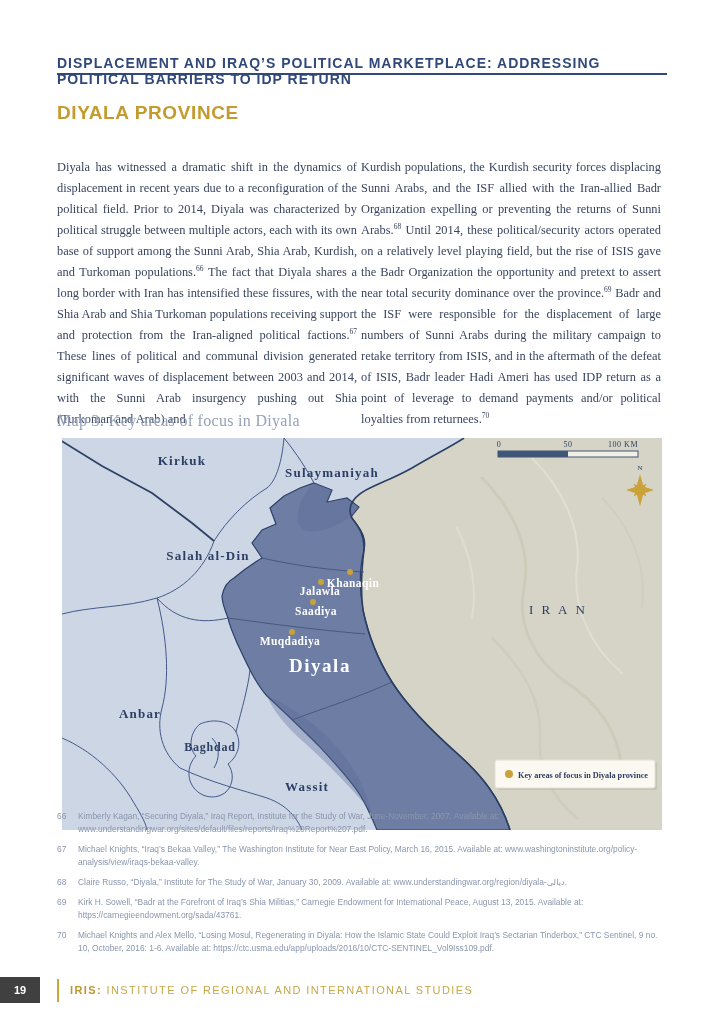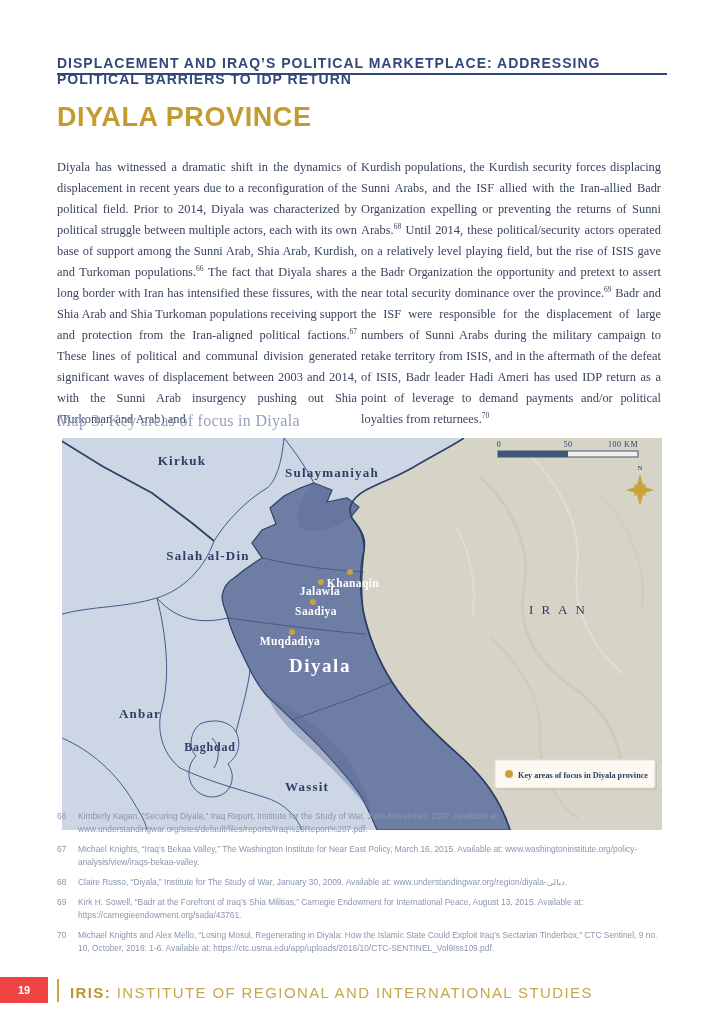--- a/index.html
+++ b/index.html
@@ -9,21 +9,21 @@
   }
   
   .running-header{
     position:absolute;left:57px;top:55px;width:610px;
     font-size:14px;letter-spacing:1px;color:#31497a;font-weight:bold;
   }
   .header-rule{position:absolute;left:57px;top:73px;width:610px;height:2px;background:#31497a;}
   
   .section-title{
     position:absolute;left:57px;top:102px;
-    font-size:27px;font-weight:bold;letter-spacing:.6px;color:#c39b2e;
+    font-size:19px;font-weight:bold;letter-spacing:.6px;color:#c39b2e;
   }
   
   .columns{position:absolute;left:57px;top:157px;width:610px;display:flex;gap:4px;}
   .col{
     width:300px;font-family:"Liberation Serif","DejaVu Serif",serif;
     font-size:12.4px;line-height:21px;color:#39445f;text-align:justify;
   }
   .col sup{font-size:7.5px;line-height:0;vertical-align:super;}
   
   .map-caption{
@@ -41,26 +41,26 @@
   .m-compass-n{font-family:"Liberation Serif","DejaVu Serif",serif;fill:#2c3e63;font-size:7px;}
   .m-legend-text{font-family:"Liberation Serif","DejaVu Serif",serif;font-weight:bold;fill:#2c3e63;font-size:9px;}
   
   .footnotes{position:absolute;left:57px;top:810px;width:612px;}
   .footnote{display:flex;margin-bottom:7px;font-size:8.4px;line-height:13px;color:#8a96ad;}
   .fn-num{flex:0 0 21px;}
   .fn-text{flex:1;}
   .fn-link{color:#8a96ad;cursor:pointer;}
   
   .footer-pagebox{
-    position:absolute;left:0;top:977px;width:48px;height:26px;background:#ef4444;
+    position:absolute;left:0;top:977px;width:40px;height:26px;background:#404040;
     display:flex;align-items:center;justify-content:center;
     color:#ffffff;font-size:11px;font-weight:bold;
   }
   .footer-divider{position:absolute;left:57px;top:979px;width:2px;height:23px;background:#c9a635;}
-  .footer-org{position:absolute;left:70px;top:984px;font-size:15px;letter-spacing:1.4px;color:#c6a849;}
+  .footer-org{position:absolute;left:70px;top:984px;font-size:11px;letter-spacing:1.4px;color:#c6a849;}
   .footer-org .abbr{font-weight:bold;color:#bd9630;}
 </style>
 </head>
 <body>
 
 <div class="page">
 
   <div class="running-header">DISPLACEMENT AND IRAQ’S POLITICAL MARKETPLACE: ADDRESSING POLITICAL BARRIERS TO IDP RETURN</div>
   <div class="header-rule"></div>
 

